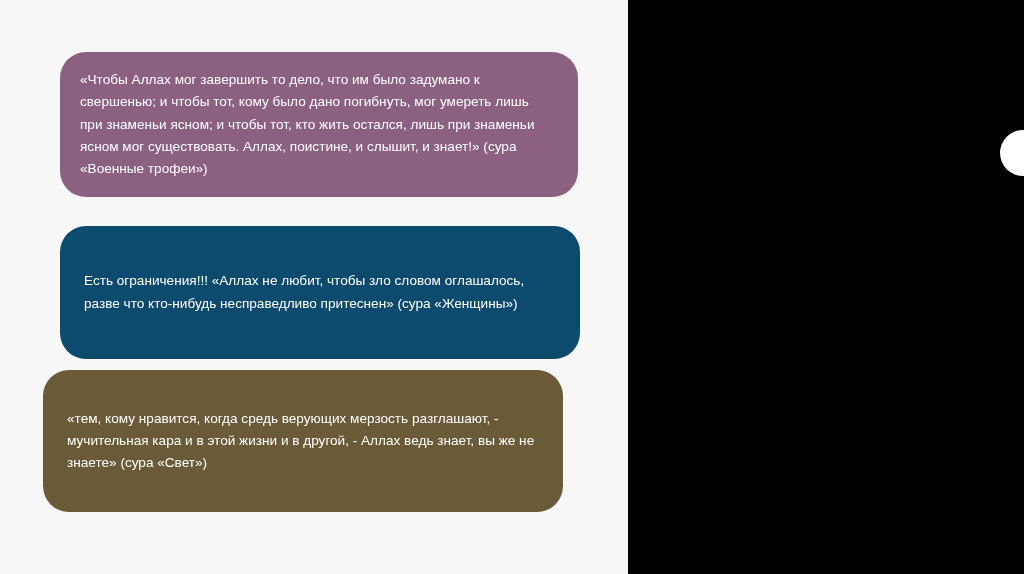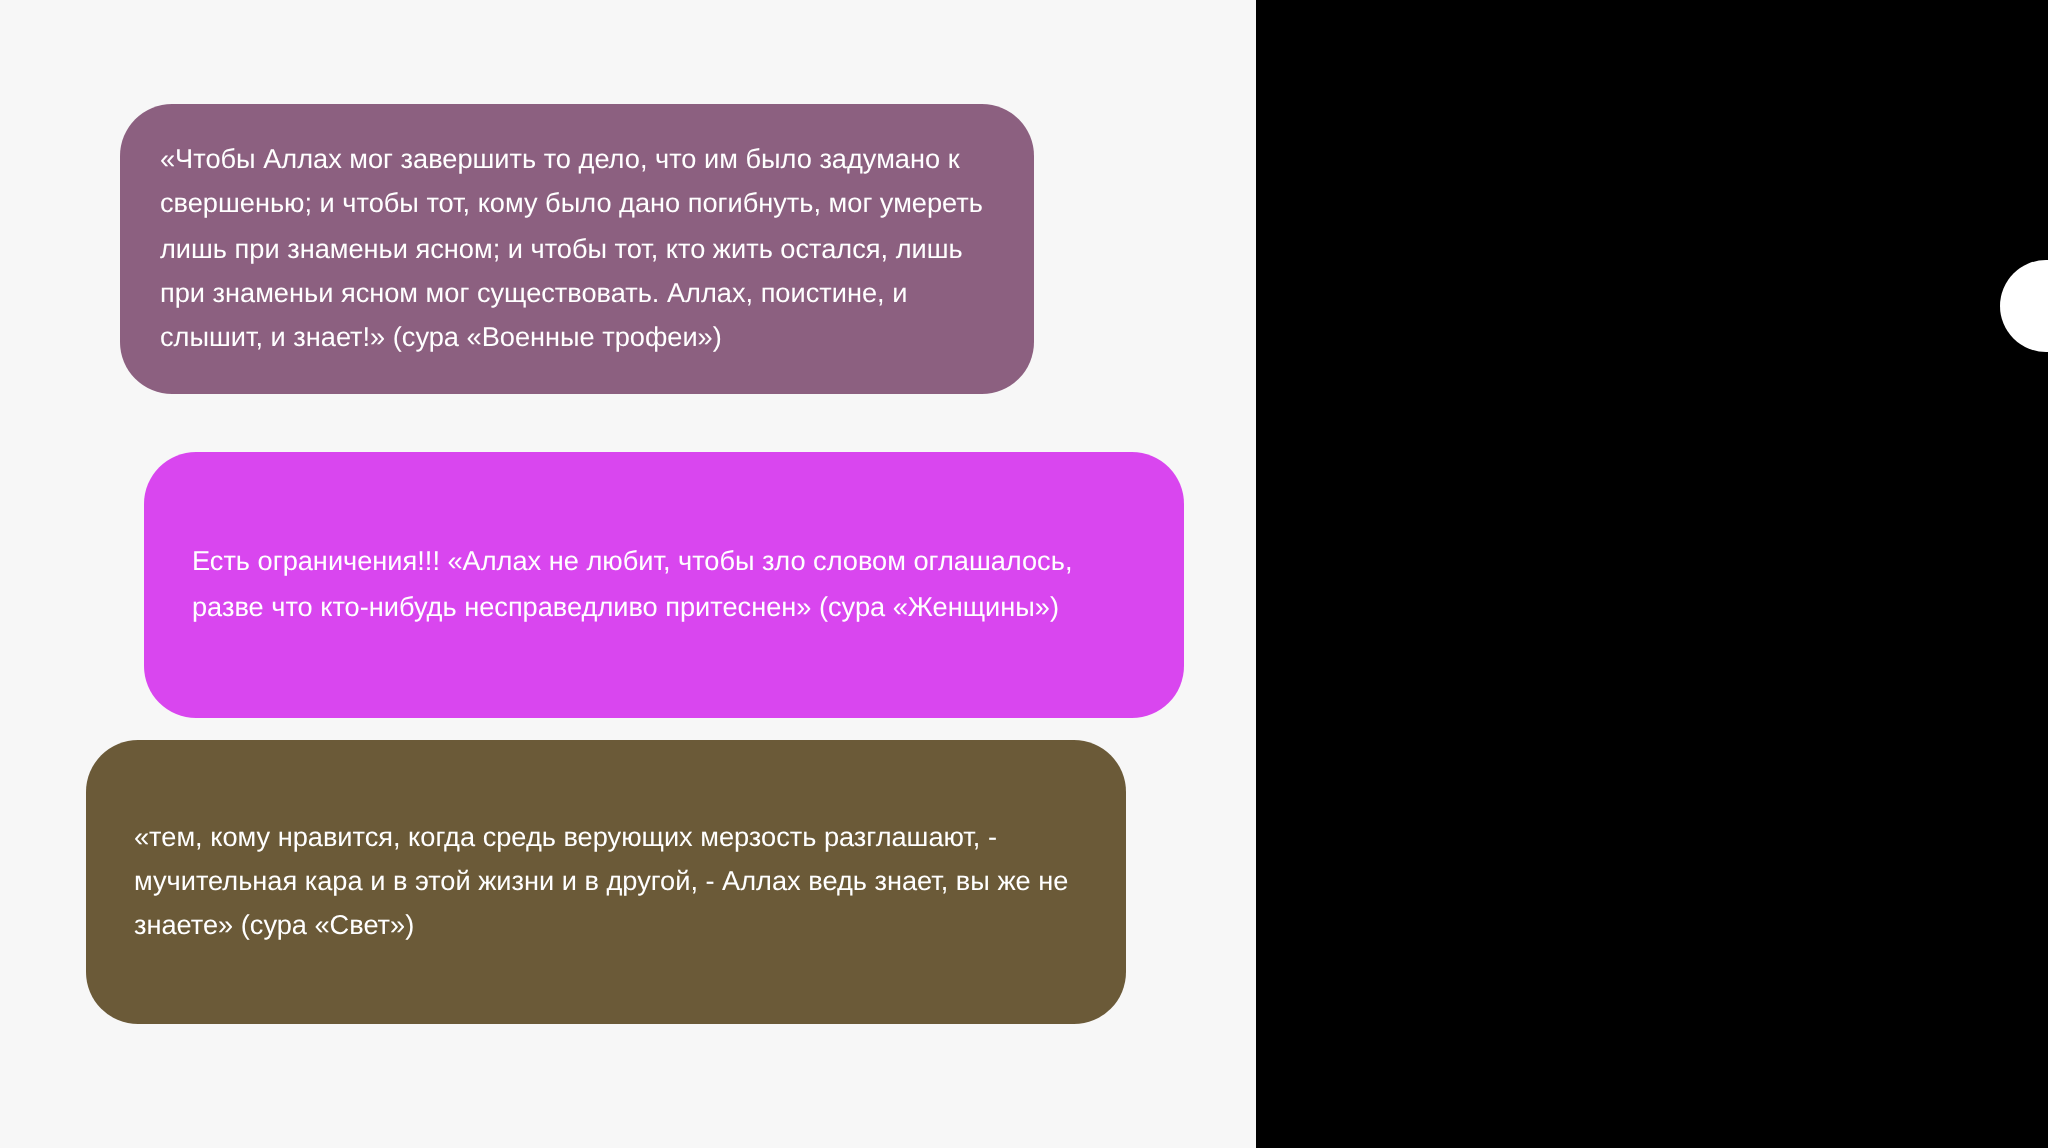--- a/index.html
+++ b/index.html
@@ -47,31 +47,31 @@
     color: #ffffff;
     font-size: 13.6px;
     line-height: 1.62;
     padding: 18px 24px;
     display: flex;
     align-items: center;
   }
   .card-1 {
     left: 60px;
     top: 52px;
-    width: 457px;
+    width: 518px;
     height: 145px;
     background: #8c6080;
     padding-left: 20px;
   }
   .card-2 {
-    left: 72px;
+    left: 60px;
     top: 226px;
     width: 520px;
     height: 133px;
-    background: #d946ef;
+    background: #0c4a6e;
   }
   .card-3 {
     left: 43px;
     top: 370px;
     width: 520px;
     height: 142px;
     background: #6b5a38;
   }
   .card p {
     margin: 0;

